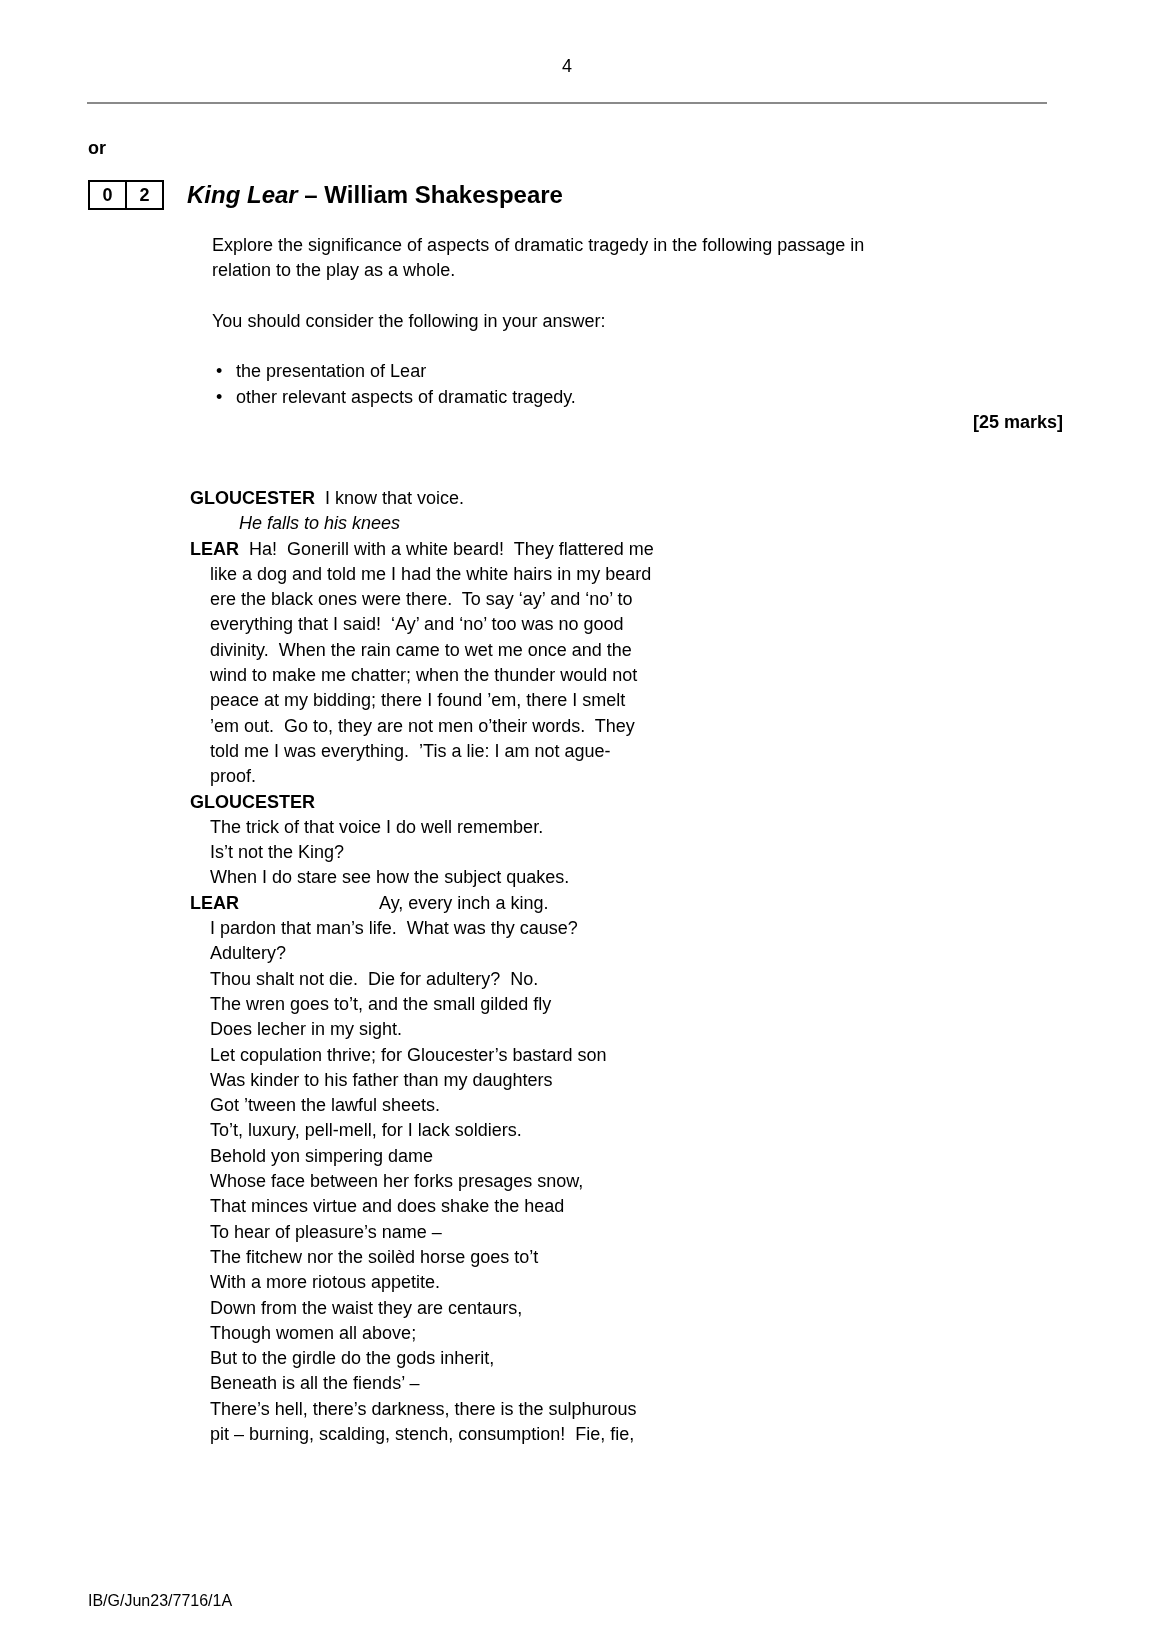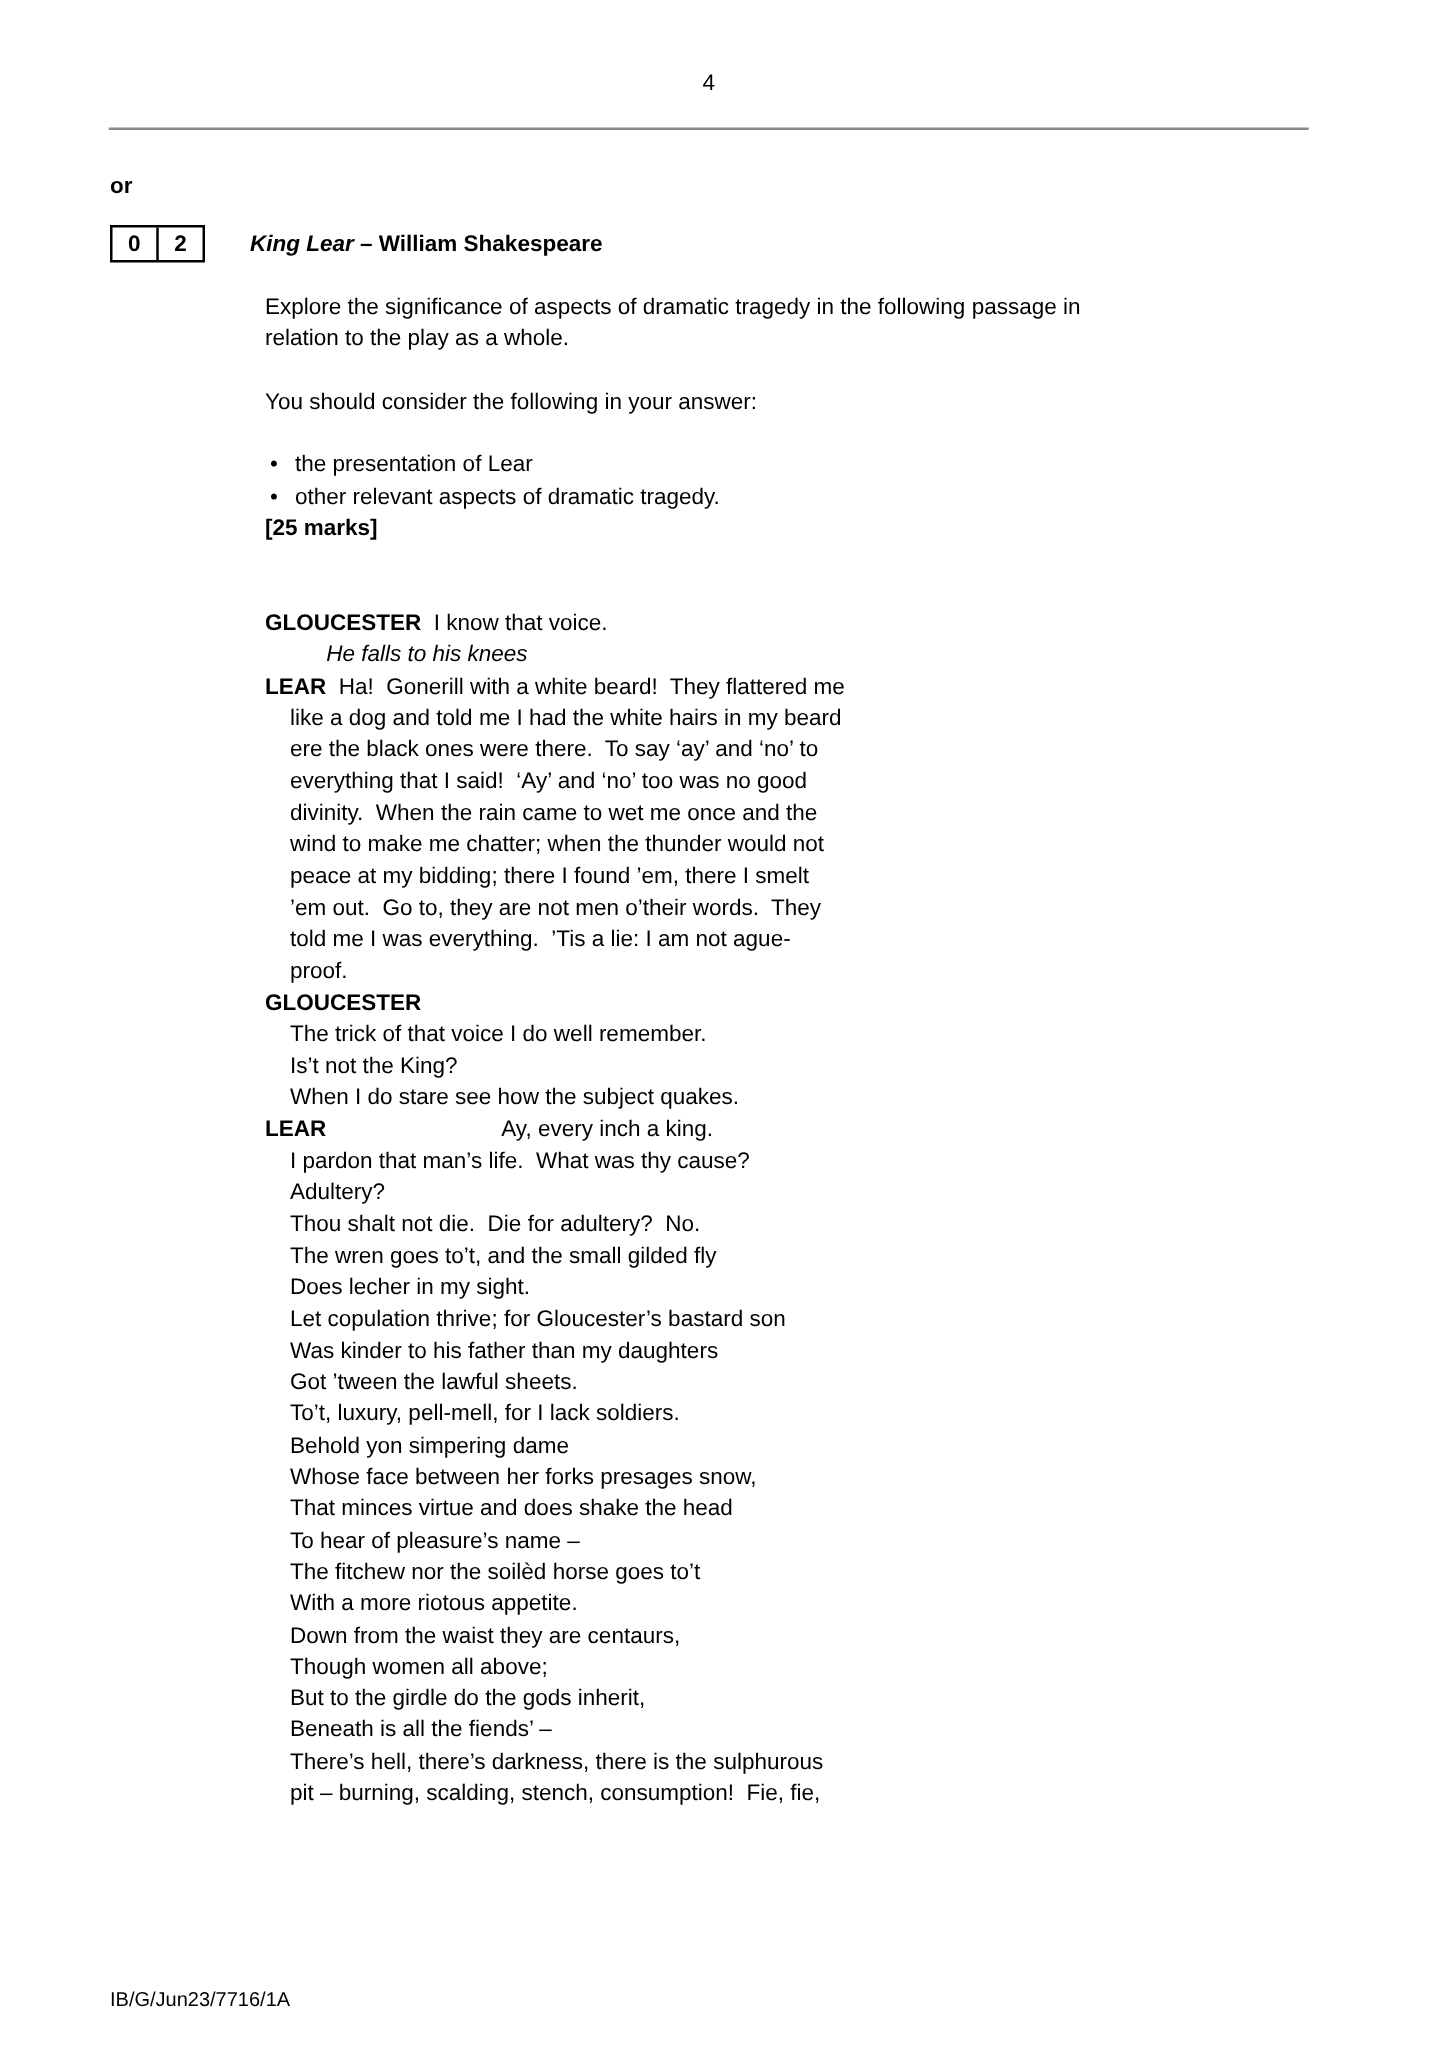--- a/index.html
+++ b/index.html
@@ -10,29 +10,29 @@
   }
   .abs{position:absolute;}
   #page-number{top:55px;left:87px;width:960px;text-align:center;font-size:18px;line-height:22px;}
   #rule{top:102px;left:87px;width:960px;height:2px;background:#8a8a8a;}
   #or{top:137px;left:88px;font-weight:bold;font-size:18px;line-height:22px;}
   #qrow{top:180px;left:88px;display:flex;align-items:center;}
   .qbox{display:flex;border:2px solid #000;background:#fff;}
   .qcell{width:35px;height:26px;display:flex;align-items:center;justify-content:center;
          font-weight:bold;font-size:18px;}
   .qcell + .qcell{border-left:2px solid #000;}
-  #title{margin-left:36px;font-size:18px;font-weight:bold;white-space:pre;}
+  #title{margin-left:23px;font-size:24px;font-weight:bold;white-space:pre;}
   #title .ital{font-style:italic;}
   #qbody{top:233px;left:212px;width:851px;font-size:18px;line-height:25.3px;}
   .qline{white-space:pre;}
   .blank{height:25.3px;}
   .bullet{position:relative;padding-left:24px;}
   .bullet::before{content:"\2022";position:absolute;left:4px;}
-  .marks{text-align:left;font-weight:bold;}
-  #passage{top:486px;left:212px;font-size:18px;line-height:25.3px;}
+  .marks{text-align:right;font-weight:bold;}
+  #passage{top:486px;left:190px;font-size:18px;line-height:25.3px;}
   .pline{white-space:pre;}
   .pl-cont{padding-left:20px;}
   .pl-stage{padding-left:49px;font-style:italic;}
   .sp{font-weight:bold;}
   .tab{display:inline-block;width:140px;}
   #footer{top:1592px;left:88px;font-size:16px;line-height:17px;}
 </style>
 </head>
 <body>
 

